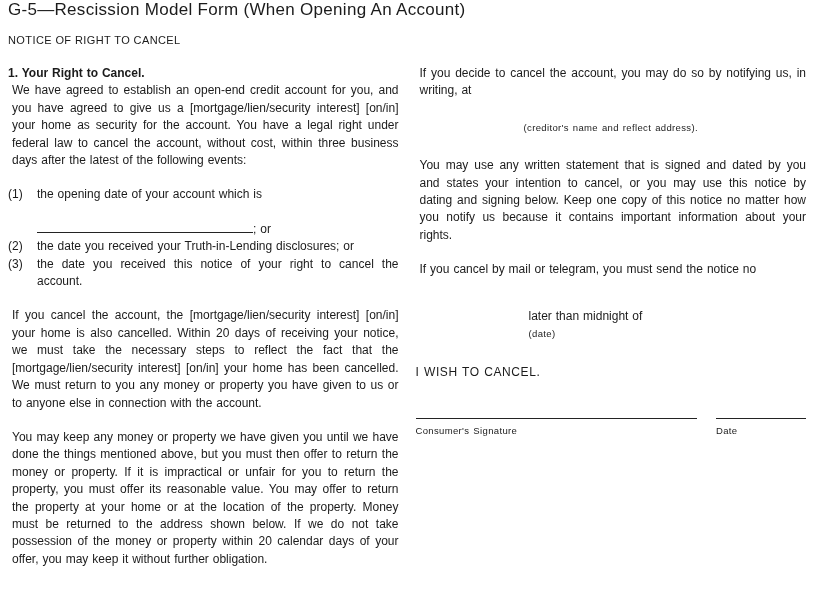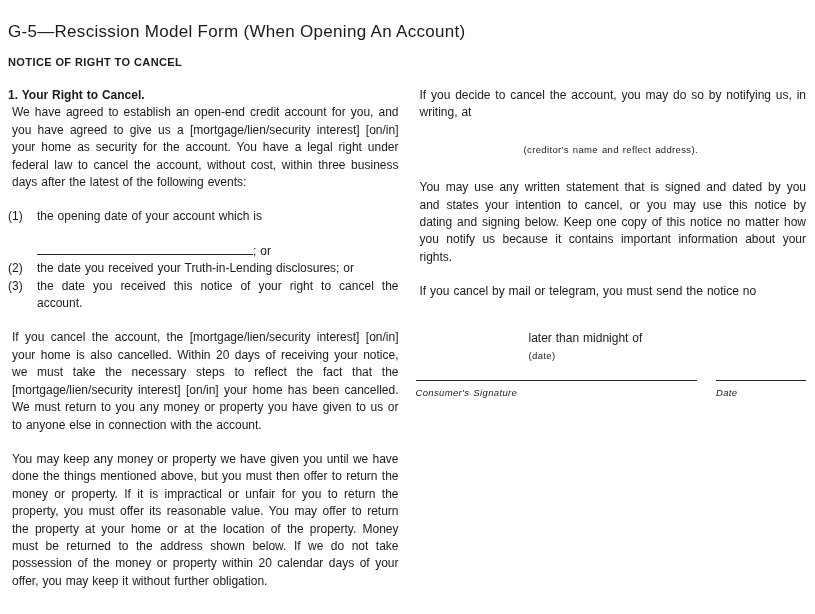--- a/index.html
+++ b/index.html
@@ -4,32 +4,32 @@
 <style>
   html, body { margin: 0; padding: 0; }
   body {
     width: 815px;
     height: 614px;
     background: #ffffff;
     color: #1b1b1b;
     font-family: "Liberation Sans", sans-serif;
     overflow: hidden;
   }
-  .page { padding: 22px 9px 0 8px; }
+  .page { padding: 0 9px 0 8px; }
 
   .title {
     font-size: 17px;
     font-weight: normal;
     letter-spacing: 0.3px;
     margin: 0;
   }
   .notice {
     margin-top: 14px;
     font-size: 11px;
-    font-weight: bold;
+    font-weight: normal;
     letter-spacing: 0.4px;
   }
 
   .columns {
     display: flex;
     gap: 17px;
     margin-top: 19px;
   }
   .col {
     flex: 1 1 0;
@@ -83,22 +83,21 @@
   .wish {
     margin-top: 22px;
     font-size: 12px;
     letter-spacing: 0.6px;
     text-align: left;
   }
 
   .sign-row {
     display: flex;
     justify-content: space-between;
-    margin-top: 16px;
-    font-style: italic;
+    margin-top: 36px;
   }
   .sig-block { width: 281px; }
   .date-block { width: 90px; }
   .sig-line {
     border-top: 1.6px solid #232323;
     height: 0;
   }
   .sig-label { padding-top: 3px; text-align: left; }
 </style>
 </head>
@@ -145,20 +144,21 @@
 
       <p class="para">You may use any written statement that is signed and dated by you and states your intention to cancel, or you may use this notice by dating and signing below. Keep one copy of this notice no matter how you notify us because it contains important information about your rights.</p>
       <p class="para tight">If you cancel by mail or telegram, you must send the notice no</p>
 
       <div class="midnight-row">
         <span>later than midnight of</span>
         <span class="caption date-cap">(date)</span>
       </div>
 
 
+      <div class="wish">I WISH TO CANCEL.</div>
 
       <div class="sign-row">
         <div class="sig-block">
           <div class="sig-line"></div>
           <div class="caption sig-label">Consumer's Signature</div>
         </div>
         <div class="date-block">
           <div class="sig-line"></div>
           <div class="caption sig-label">Date</div>
         </div>

